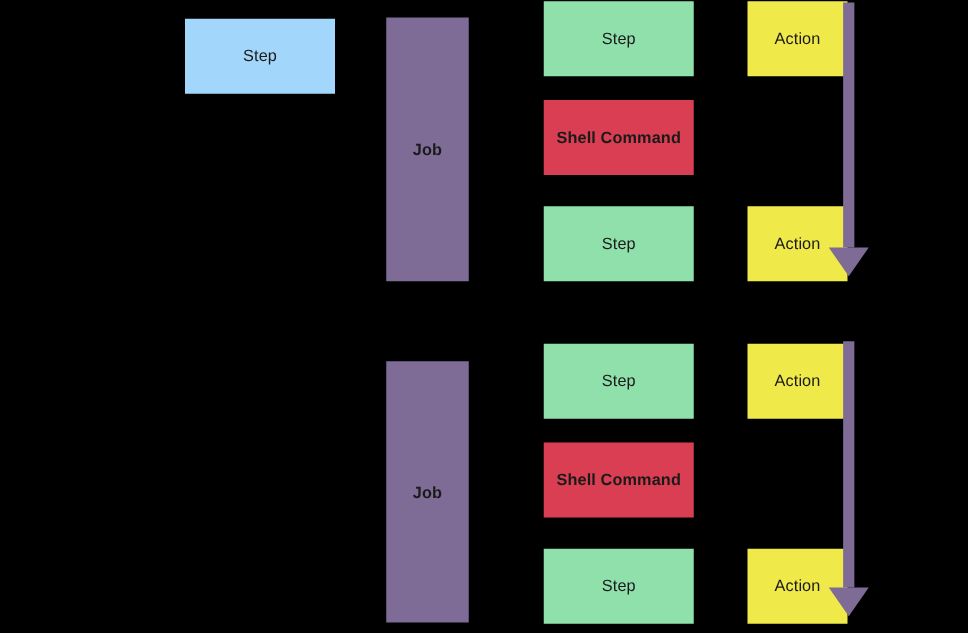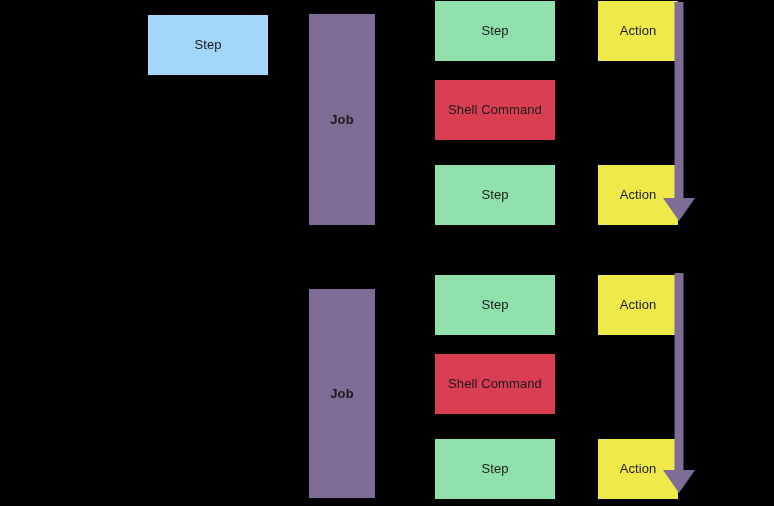--- a/index.html
+++ b/index.html
@@ -28,21 +28,21 @@
     font-size: 13px;
     line-height: 1.2;
     text-align: center;
     white-space: nowrap;
     letter-spacing: 0.1px;
     margin-left: 20px;
   }
   .node.event   { background: #a2d7fb; }
   .node.job     { background: #7e6c96; font-weight: bold; }
   .node.step    { background: #90e0ac; }
-  .node.shell   { background: #d93e52; }
+  .node.shell   { background: #d93e52; font-weight: bold; }
   .node.action  { background: #f0e game; }
   .node.action  { background: #f0e94a; }
   .arrow-svg {
     position: absolute;
     overflow: visible;
     pointer-events: none;
   }
 </style>
 </head>
 <body>

